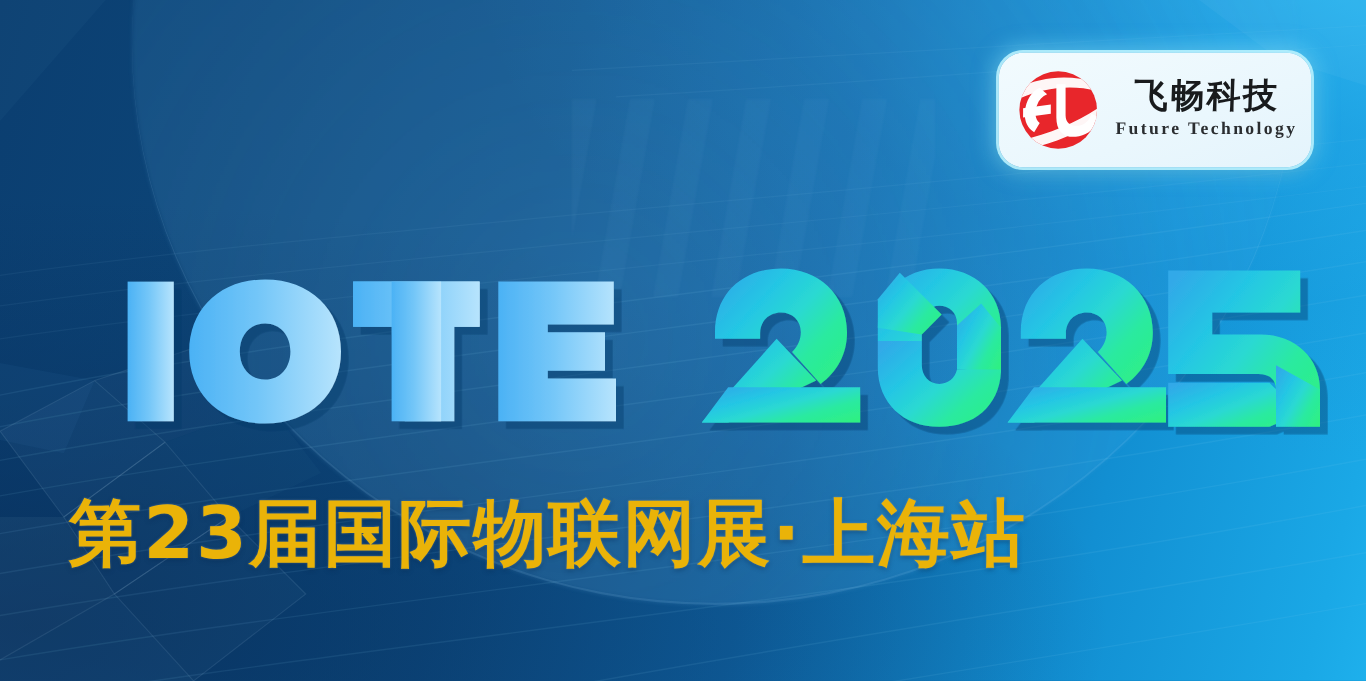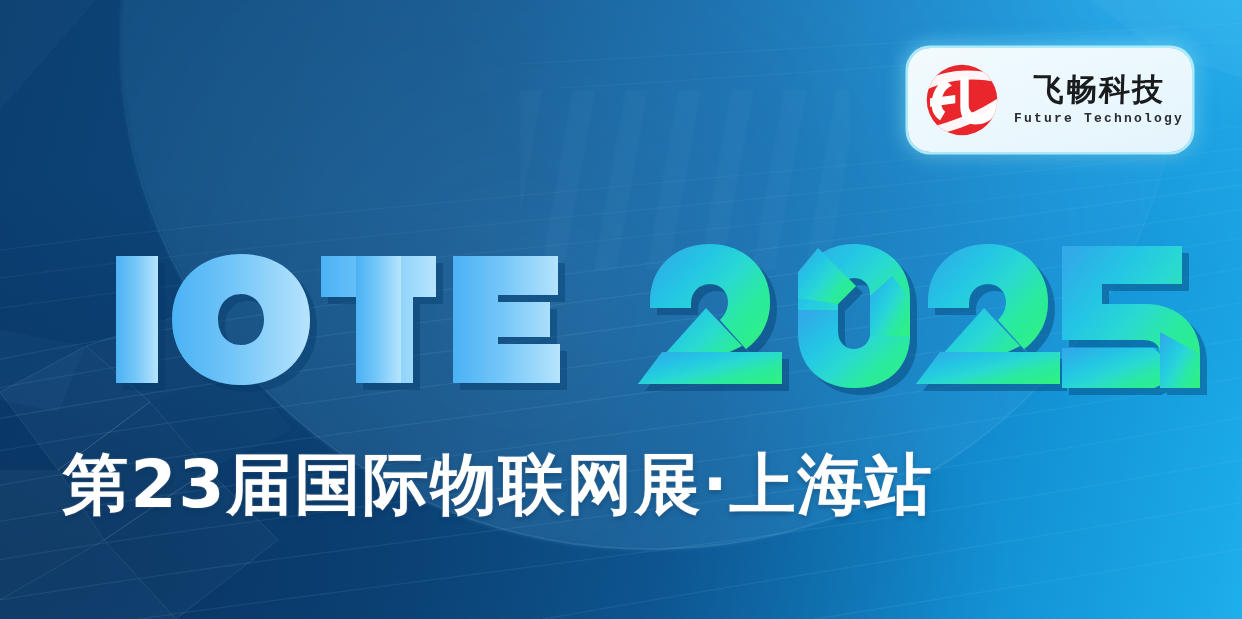--- a/index.html
+++ b/index.html
@@ -129,22 +129,22 @@
     font-size: 31px;
     font-weight: 700;
     color: #191b1d;
     letter-spacing: 2px;
     line-height: 1;
     white-space: nowrap;
     transform: skewX(-2deg);
   }
   .logo-en {
     margin-top: 7px;
-    font-family: Liberation Mono, monospace;
-    font-size: 13px;
+    font-family: Liberation Serif, serif;
+    font-size: 16px;
     font-weight: 600;
     color: #2a2d30;
     letter-spacing: 2.2px;
     line-height: 1;
     white-space: nowrap;
   }
 
   
   .headline {
     position: absolute;
@@ -158,21 +158,21 @@
   
   .subtitle {
     position: absolute;
     left: 0;
     top: 452px;
     width: 996px;
     text-align: center;
     font-family: "DejaVu Sans", sans-serif;
     font-size: 66px;
     font-weight: 700;
-    color: #ffffff;
+    color: #eab308;
     letter-spacing: 2px;
     line-height: 1;
     white-space: nowrap;
     text-shadow:
       0 2px 5px rgba(4,38,76,0.42),
       0 0 2px rgba(255,255,255,0.35);
   }
 </style>
 </head>
 <body>

